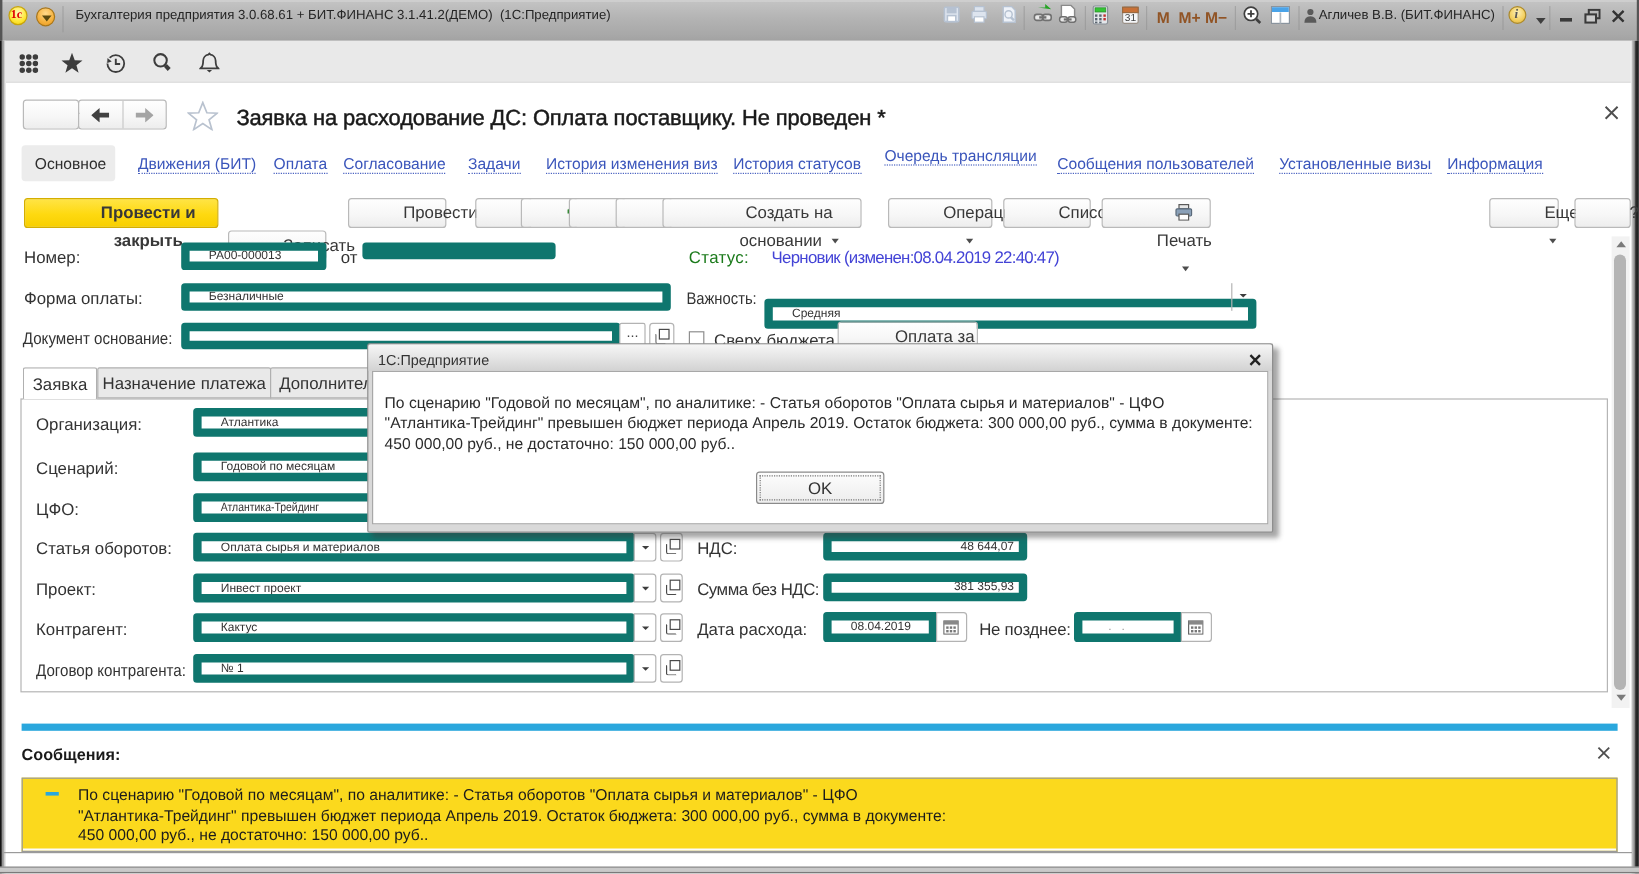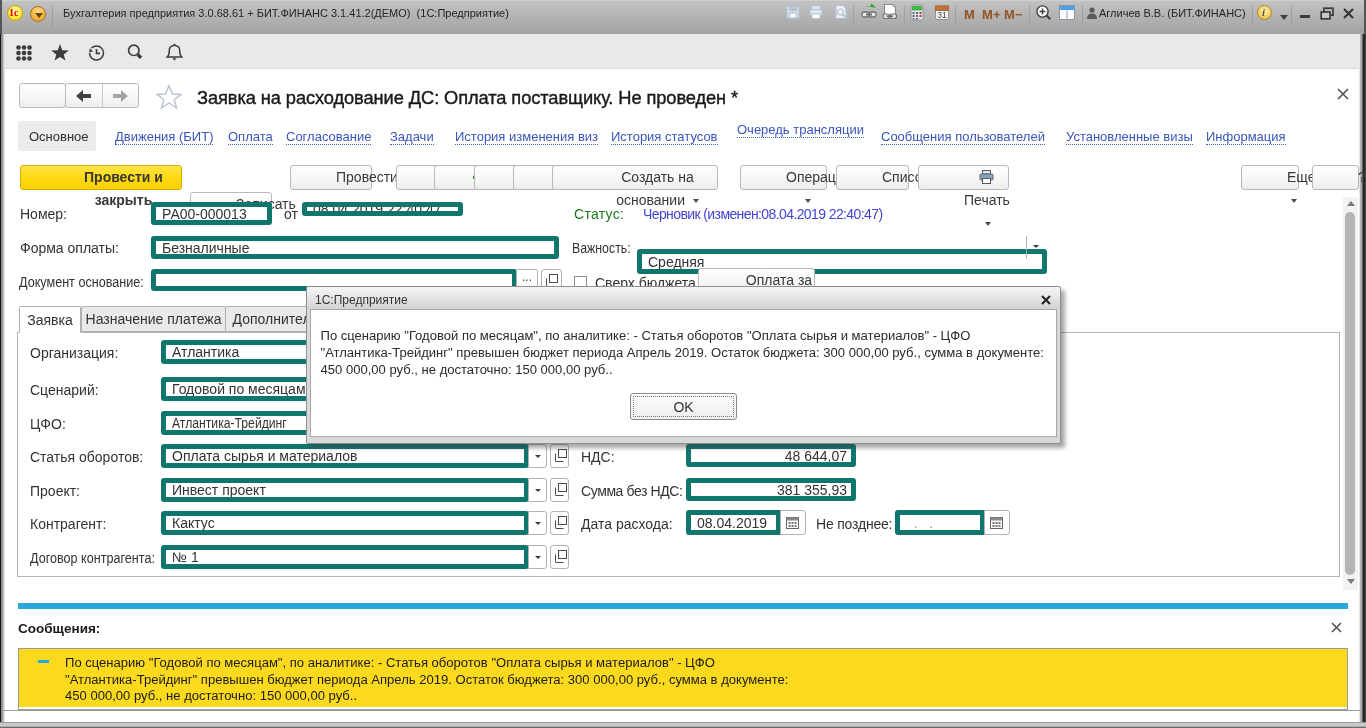--- a/index.html
+++ b/index.html
@@ -15,21 +15,21 @@
 #bottomframe { left:0px; top:722px; width:1366px; height:6px; background:linear-gradient(180deg,#9a9a9a 0%,#9a9a9a 15%,#c9c9c9 25%,#c9c9c9 70%,#787878 85%,#5a5a5a 100%); }
 #apptoolbar { left:3px; top:34px; width:1357px; height:35px; background:#e9e9e9; border-bottom:1px solid #dcdcdc; }
 #content { left:3px; top:70px; width:1357px; height:652px; background:#fff; }
 .sep { width:1px; background:#8f8f8f; opacity:.55; }
 .ttext { font-size:11px; color:#252525; }
 
 .btn { position:absolute; height:25px; border:1px solid #b9b9b9; border-radius:3px;
   background:linear-gradient(180deg,#fefefe 0%,#f7f7f7 55%,#ededed 100%);
   font-size:14px; color:#383838; text-align:center; line-height:23px;padding-left:45px; }
 .ybtn { background:linear-gradient(180deg,#ffe445 0%,#fed910 55%,#f8cf00 100%); border-color:#d4ae00; font-weight:bold; }
-.inp { position:absolute; background:#fff; border:5px solid #0f766e; border-radius:3px; font-size:14px; color:#333; display:flex; align-items:center; padding-left:6px; white-space:nowrap; overflow:hidden; }
+.inp { position:absolute; background:#fff; border:7px solid #0f766e; border-radius:3px; font-size:10px; color:#333; display:flex; align-items:center; padding-left:16px; white-space:nowrap; overflow:hidden; }
 .lbl { position:absolute; font-size:14px; color:#333; white-space:nowrap; }
 .link { position:absolute; font-size:13px; color:#3a55bb; border-bottom:1px dotted #4a62c0; white-space:nowrap; }
 .caret { display:inline-block; width:0; height:0; border-left:3.5px solid transparent; border-right:3.5px solid transparent; border-top:4px solid #4d4d4d; vertical-align:2px; }
 .ddb { position:absolute; left:528px; width:19px; height:24px; border:1px solid #b3b3b3; border-radius:0 3px 3px 0; background:#fff; }
 .ddb span { position:absolute; left:6px; top:10px; width:0; height:0; border-left:3.2px solid transparent; border-right:3.2px solid transparent; border-top:3.6px solid #3d3d3d; }
 .opb { position:absolute; left:550px; width:19px; height:24px; border:1px solid #b3b3b3; border-radius:3px; background:#fff; }
 .opb:after { content:""; position:absolute; left:3.5px; top:7.5px; width:7px; height:7px; border:1.3px solid #4a4a4a; border-top-color:transparent; border-right-color:transparent; border-radius:0 0 0 2px; }
 .opb:before { content:""; position:absolute; left:7px; top:3.5px; width:7px; height:7px; border:1.3px solid #4a4a4a; background:#fff; }
 .calb { position:absolute; width:24px; height:24px; border:1px solid #b3b3b3; border-radius:3px; background:linear-gradient(180deg,#fdfdfd,#efefef); }
 </style>

